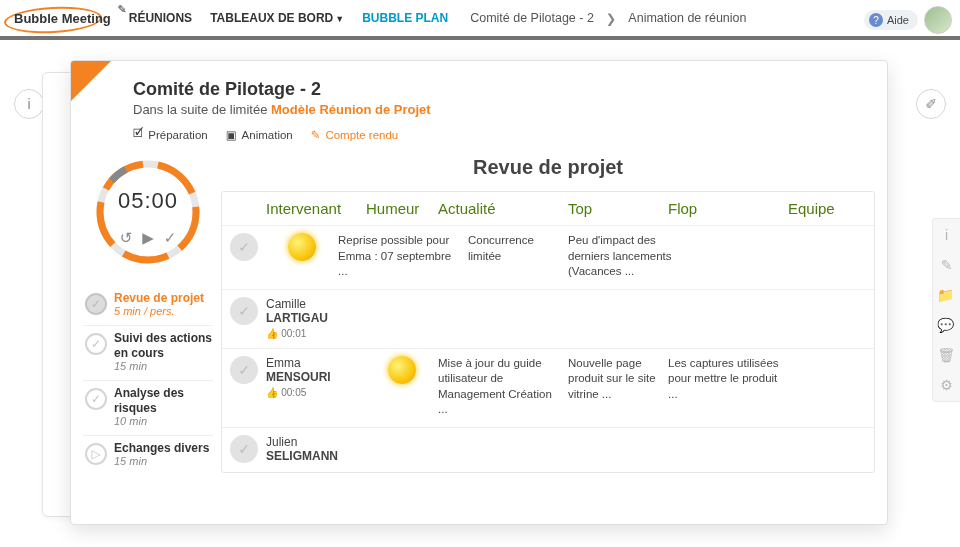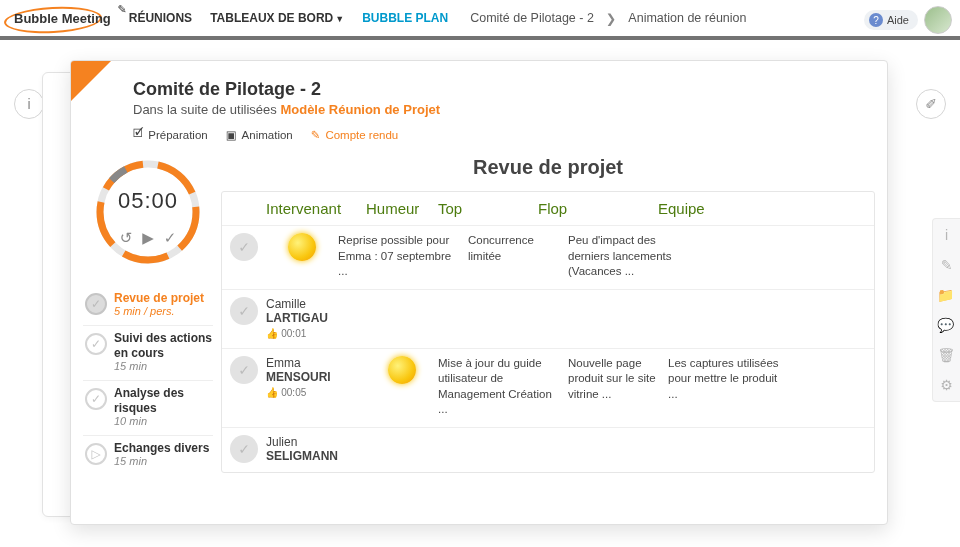--- a/index.html
+++ b/index.html
@@ -106,21 +106,21 @@
   <div class="side-btn bl">i</div>
   <div class="side-btn bl2">🗎</div>
   <div class="side-btn br">✐</div>
   <div class="bg-card bg1"></div>
 
   <div class="card">
     <div class="corner"></div>
     <div class="card-head">
       <div class="title">Comité de Pilotage - 2</div>
       <div class="subtitle">
-        <span>Dans la suite de utilisées </span><span class="orange">Modèle Réunion de Projet</span>
+        <span>Dans la suite de limitée </span><span class="orange">Modèle Réunion de Projet</span>
       </div>
       <div class="stage-tabs">
         <span class="stab">
             <span>🗹</span>
             <span>Préparation</span>
           </span>
         <span class="stab">
             <span>▣</span>
             <span>Animation</span>
           </span>
@@ -177,20 +177,21 @@
             </div>
           </div>
       </div>
 
       <div class="maincol">
         <div class="section-title">Revue de projet</div>
         <div class="grid">
           <div class="gh">
             <div class="col-int">Intervenant</div>
             <div class="col-hum">Humeur</div>
+            <div class="col-act">Actualité</div>
             <div class="col-top">Top</div>
             <div class="col-flop">Flop</div>
             <div class="col-eq">Equipe</div>
           </div>
           <div id="rows">
               <div class="gr">
                 <div class="chk">✓</div>
                 <div class="c-hum">
                   <div class="sun"></div>
                 </div>

